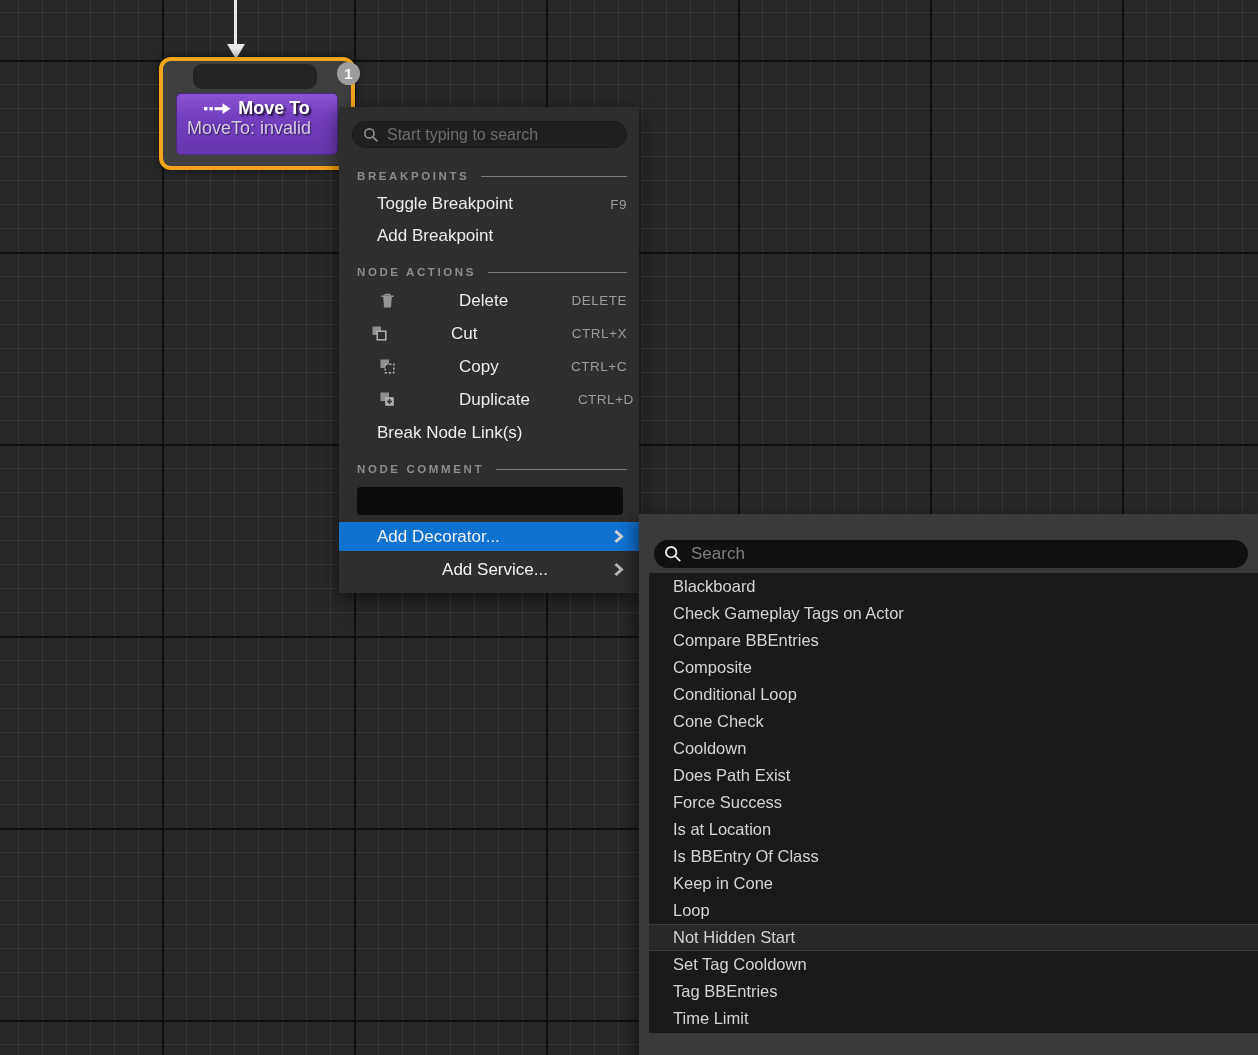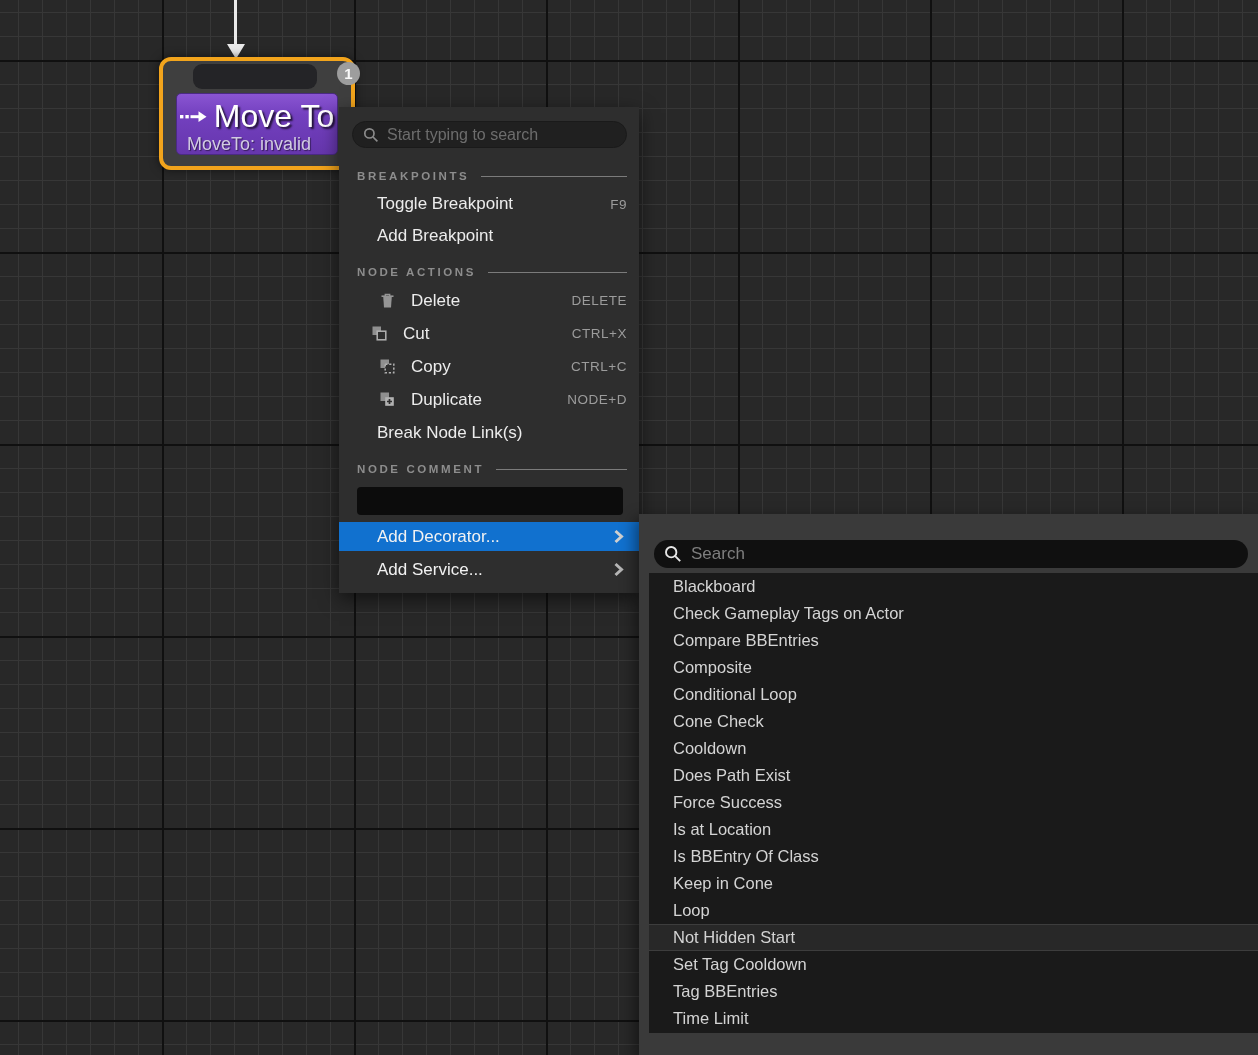--- a/index.html
+++ b/index.html
@@ -31,37 +31,37 @@
     box-shadow:0 0 10px rgba(0,0,0,.55); }
   .bt-node .comment-bubble { position:absolute; left:30px; top:3px; width:124px; height:25px;
     background:#242427; border-radius:9px; }
   .bt-badge { position:absolute; left:337px; top:62px; width:23px; height:23px; z-index:1;
     background:#9d9d9d; border-radius:50%; color:#fafafa; font-size:15px; font-weight:bold;
     display:flex; align-items:center; justify-content:center; }
   .bt-header { position:absolute; left:13px; top:32px; width:162px; height:62px;
     background:linear-gradient(180deg,#8a55d2 0%,#7340bf 35%,#6636ad 100%);
     border:1px solid #4b2a84; border-radius:5px; padding:4px 8px 0 8px; }
   .bt-title-row { display:flex; align-items:center; gap:7px; justify-content:center; }
-  .bt-title { color:#ffffff; font-size:32px; font-weight:normal;
+  .bt-title { color:#ffffff; font-size:18px; font-weight:bold;
     text-shadow:2px 2px 2px rgba(0,0,0,.75); white-space:nowrap; }
   .bt-sub { color:#d2cbe2; font-size:18px; margin-top:-1px; padding-left:2px;
     text-shadow:1px 1px 1px rgba(0,0,0,.5); white-space:nowrap; }
 
   
   .ctx-menu { position:absolute; left:339px; top:107px; width:300px; height:486px; z-index:2;
     background:#2e2e2e; box-shadow:0 6px 18px rgba(0,0,0,.55); padding-top:14px; }
   .ctx-search { margin:0 12px 0 13px; width:275px; height:27px; background:#202020;
     border-radius:14px; display:flex; align-items:center; padding:0 10px; gap:8px; border:1px solid #1a1a1a; }
   .ctx-search input { flex:1; background:transparent; border:none; outline:none;
     color:#cfcfcf; font-size:16px; font-family:inherit; }
   .ctx-search input::placeholder { color:#6d6d6d; }
   .sec-head { display:flex; align-items:center; gap:12px; padding:0 12px 0 18px; height:24px; }
   .sec-head .lbl { color:#8d8d8d; font-size:11.5px; font-weight:bold; letter-spacing:2.6px; white-space:nowrap; }
   .sec-head .rule { flex:1; height:1px; background:#7b7b7b; }
-  .mi { display:flex; align-items:center; padding:0 12px 0 38px; color:#ececec; font-size:17px; cursor:default; }
+  .mi { display:flex; align-items:center; padding:0 12px 0 38px; color:#ececec; font-size:17px; cursor:default;gap:48px; }
   .mi .ic { width:17px; height:17px; margin-right:15px; flex:none; }
   .mi .grow { flex:1; }
   .mi .sc { color:#9c9c9c; font-size:13.5px; letter-spacing:.5px; }
   .bp-row { height:32px; }
   .act-row { height:33px; }
   .comment-input { display:block; margin:6px 16px 0 18px; width:266px; height:28px;
     background:#0c0c0c; border:none; border-radius:4px; outline:none; color:#e0e0e0;
     font-size:15px; padding:0 8px; font-family:inherit; }
   .footer-row { height:29px; display:flex; align-items:center; padding:0 14px 0 38px;
     color:#f2f2f2; font-size:17px; }
@@ -174,41 +174,41 @@
     </div>
     <div class="mi act-row" style="padding-left:40px;">
       <span class="ic">
         <svg width="17" height="17" viewBox="0 0 17 17">
           <rect x="1.5" y="1.5" width="8.5" height="8.5" fill="#8f8f8f"></rect>
           <rect x="6.2" y="6.2" width="8.6" height="8.6" fill="#b2b2b2"></rect>
           <path d="M10.5 8v5M8 10.5h5" stroke="#2e2e2e" stroke-width="1.7"></path>
         </svg>
       </span>
       <span class="grow">Duplicate</span>
-      <span class="sc">NODE+D</span>
+      <span class="sc">CTRL+D</span>
     </div>
     <div class="mi act-row">
       <span class="grow">Break Node Link(s)</span>
     </div>
 
     <div class="sec-head" style="margin-top:8px;">
       <span class="lbl">NODE COMMENT</span>
         <span class="rule"></span>
     </div>
     <input class="comment-input" type="text" value="" style="">
 
     <div class="footer-row hl" style="margin-top:7px;">
       <span class="grow">Add Decorator...</span>
       <span>
         <svg width="12" height="15" viewBox="0 0 12 15">
           <path d="M2.5 2l6 5.5-6 5.5" fill="none" stroke="#cfcfcf" stroke-width="3"></path>
         </svg>
       </span>
     </div>
-    <div class="footer-row" style="margin-top:4px;">
+    <div class="footer-row" style="margin-top:4px;text-align:center;">
       <span class="grow">Add Service...</span>
       <span>
         <svg width="12" height="15" viewBox="0 0 12 15">
           <path d="M2.5 2l6 5.5-6 5.5" fill="none" stroke="#b5b5b5" stroke-width="3"></path>
         </svg>
       </span>
     </div>
   </div>
 
   <div class="sub-panel">

